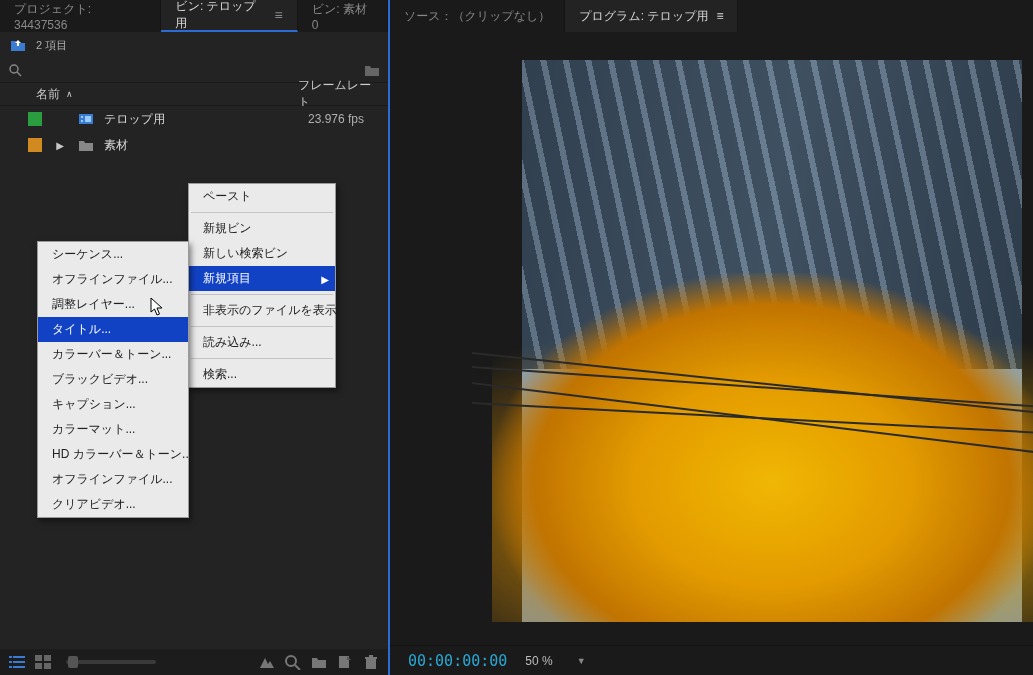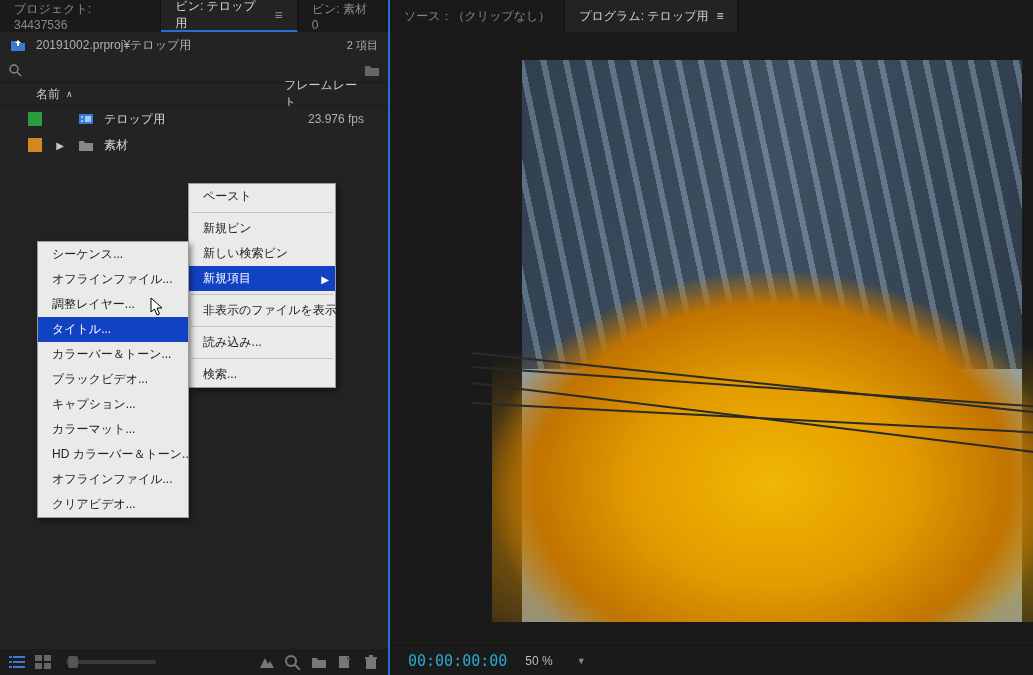--- a/index.html
+++ b/index.html
@@ -22,21 +22,21 @@
 .breadcrumb-row .path { flex: 1; font-size: 12px; }
 .breadcrumb-row .count { color: #b0b0b0; font-size: 11px; }
 
 
 .search-row { display: flex; align-items: center; height: 24px; padding: 0 8px; background: #232323; }
 .search-row .mag { width: 14px; height: 14px; margin-right: 8px; color: #888; }
 .search-row .search-input { flex: 1; background: transparent; border: none; outline: none; color: #c8c8c8; height: 18px; }
 .search-row .bin-icon { width: 16px; height: 14px; }
 
 
-.col-headers { display: flex; height: 24px; align-items: center; padding: 0 24px 0 36px; background: #232323; border-top: 1px solid #1a1a1a; border-bottom: 1px solid #1a1a1a; color: #c8c8c8; font-size: 12px; }
+.col-headers { display: flex; height: 24px; align-items: center; padding: 0 10px 0 36px; background: #232323; border-top: 1px solid #1a1a1a; border-bottom: 1px solid #1a1a1a; color: #c8c8c8; font-size: 12px; }
 .col-headers .col-name { flex: 1; display: flex; align-items: center; gap: 6px; }
 .col-headers .col-rate { width: 80px; text-align: left; }
 .sort-caret { font-size: 9px; }
 
 
 .rows { background: #232323; }
 .row { display: flex; align-items: center; height: 26px; padding-left: 10px; margin-left: 18px; }
 .row .chip { width: 14px; height: 14px; margin-right: 10px; }
 .row .expander { width: 16px; text-align: center; color: #c8c8c8; font-size: 10px; margin-right: 10px; }
 .row .type-icon { width: 16px; height: 14px; margin-right: 10px; }
@@ -119,21 +119,20 @@
       </div>
     </div>
 
     <div class="breadcrumb-row">
       <span class="folder-up">
         <svg viewBox="0 0 16 14">
             <path d="M1 3h5l1 2h8v8H1z" fill="#3a7bd4"></path>
             <path d="M8 2l3 3h-2v3H7V5H5z" fill="#fff"></path>
           </svg>
       </span>
-      <span class="path">20191002.prproj¥テロップ用</span>
       <span class="count">2 項目</span>
     </div>
 
     <div class="search-row">
       <span class="mag">
         <svg viewBox="0 0 14 14">
             <circle cx="6" cy="6" r="4" fill="none" stroke="#888" stroke-width="1.5"></circle>
             <line x1="9" y1="9" x2="13" y2="13" stroke="#888" stroke-width="1.5"></line>
           </svg>
       </span>

